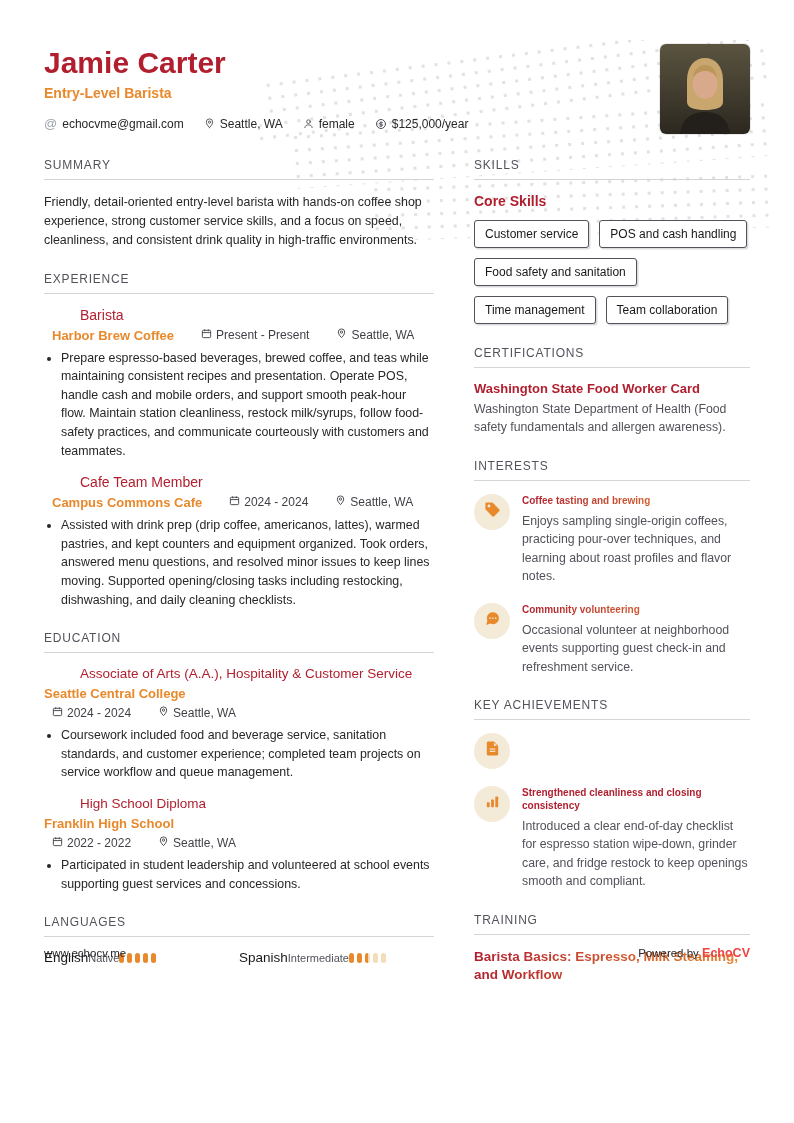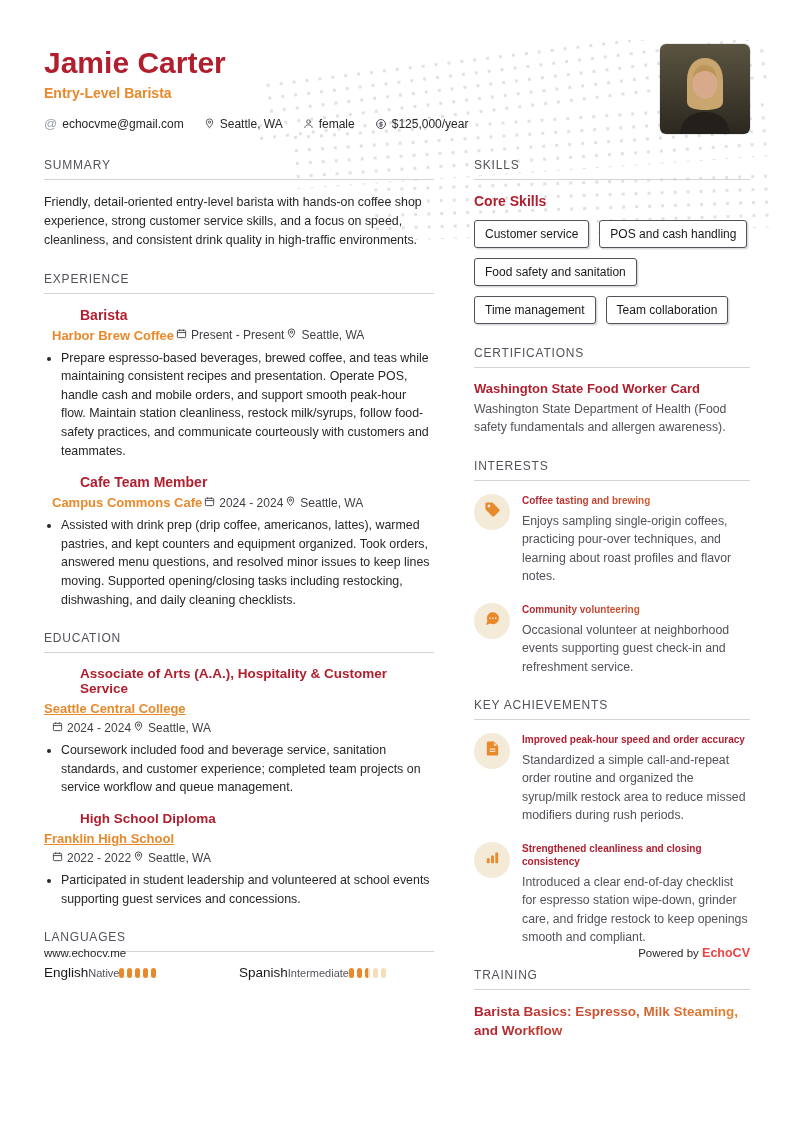--- a/index.html
+++ b/index.html
@@ -42,28 +42,28 @@
   .sec-heading {
     font-size:12px; font-weight:500; color:#52525b; letter-spacing:.8px;
     text-transform:uppercase; border-bottom:1px solid #d4d4d8;
     padding-bottom:7px; margin-bottom:13px;
   }
 
   .body-text { font-size:12.4px; line-height:1.52; color:#27272a; }
 
   
   .entry { margin-bottom:14px; }
-  .entry-title { font-size:14px; font-weight:700; color:#b11f2f; margin-bottom:5px;padding-left:36px; }
-  .meta-row { display:flex; align-items:center; gap:2px; flex-wrap:wrap; margin-bottom:6px;padding-left:8px; }
+  .entry-title { font-size:14px; font-weight:400; color:#b11f2f; margin-bottom:5px;padding-left:36px; }
+  .meta-row { display:flex; align-items:flex-start; gap:27px; flex-wrap:wrap; margin-bottom:6px;padding-left:8px; }
   .org { font-size:13px; font-weight:700; color:#e8892c; }
   .meta { display:flex; align-items:center; gap:4px; font-size:12px; color:#3f3f46; }
   .meta svg { flex:0 0 auto; }
   ul.bullets { margin-left:17px; }
   ul.bullets li { font-size:12.4px; line-height:1.5; color:#27272a; margin-bottom:2px; }
-  .school-line { margin:2px 0 5px 0;text-decoration:underline; }
+  .school-line { margin:2px 0 5px 0; }
 
   
   .lang-row { display:flex; align-items:center; }
   .lang-item { flex:1; display:flex; align-items:center; }
   .lang-name { font-size:13.5px; font-weight:500; color:#18181b; }
   .lang-level { font-size:11px; color:#52525b; }
   .lang-dots { display:flex; align-items:center; gap:3px; }
   .dot { width:5px; height:10px; border-radius:3px; background:#f6ddb9; display:inline-block; }
   .dot.full { background:#e8892c; }
   .dot.half { background:linear-gradient(90deg,#e8892c 50%,#f6ddb9 50%); }
@@ -381,24 +381,20 @@
 
           <div class="icon-item">
             <div class="icon-circle">
               <span><svg width="17" height="17" viewBox="0 0 24 24" fill="#e8892c">
                     <path d="M14 2H6a2 2 0 0 0-2 2v16a2 2 0 0 0 2 2h12a2 2 0 0 0 2-2V8l-6-6z"></path>
                     <path d="M14 8V3.5L18.5 8H14z" fill="#f4ead8"></path>
                     <rect x="8" y="12" width="8" height="1.6" fill="#f4ead8"></rect>
                     <rect x="8" y="15.2" width="8" height="1.6" fill="#f4ead8"></rect>
                   </svg></span>
             </div>
-            <div class="icon-item-body">
-              <div class="item-title">Improved peak-hour speed and order accuracy</div>
-              <p class="item-desc">Standardized a simple call-and-repeat order routine and organized the syrup/milk restock area to reduce missed modifiers during rush periods.</p>
-            </div>
           </div>
 
           <div class="icon-item">
             <div class="icon-circle">
               <span><svg width="17" height="17" viewBox="0 0 24 24" fill="#e8892c">
                     <rect x="4" y="13" width="4" height="7" rx="1"></rect>
                     <rect x="10" y="9" width="4" height="11" rx="1"></rect>
                     <rect x="16" y="5" width="4" height="15" rx="1"></rect>
                   </svg></span>
             </div>

